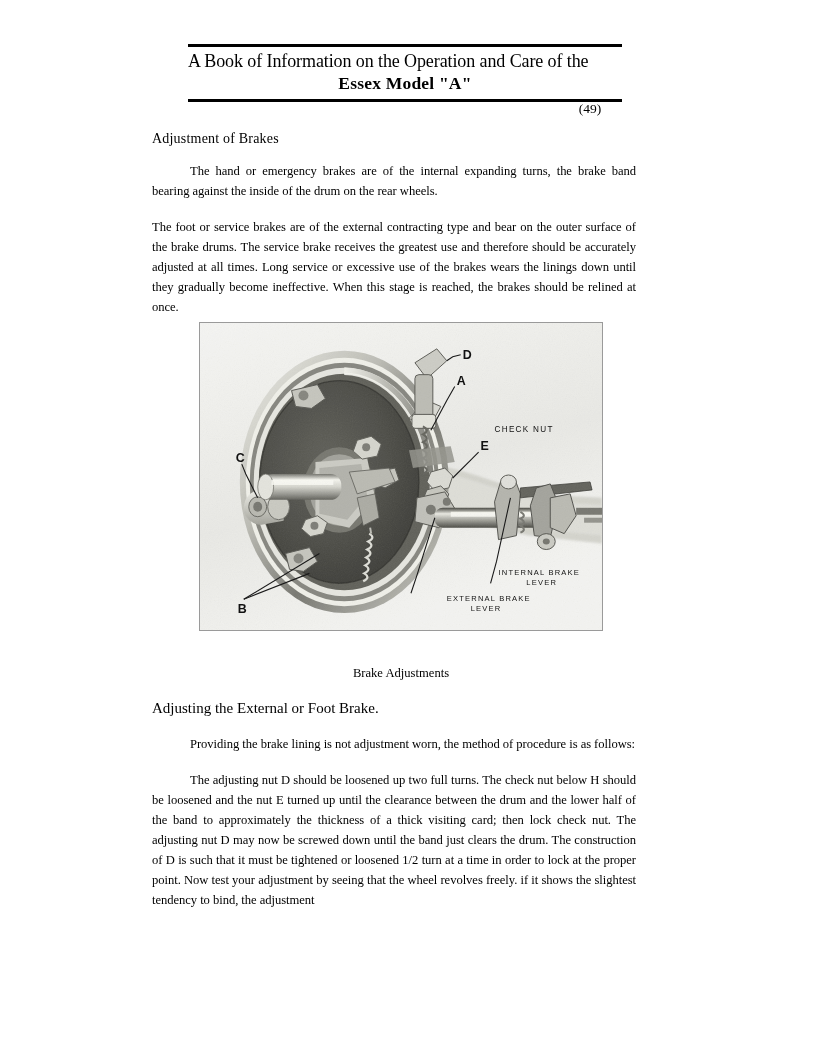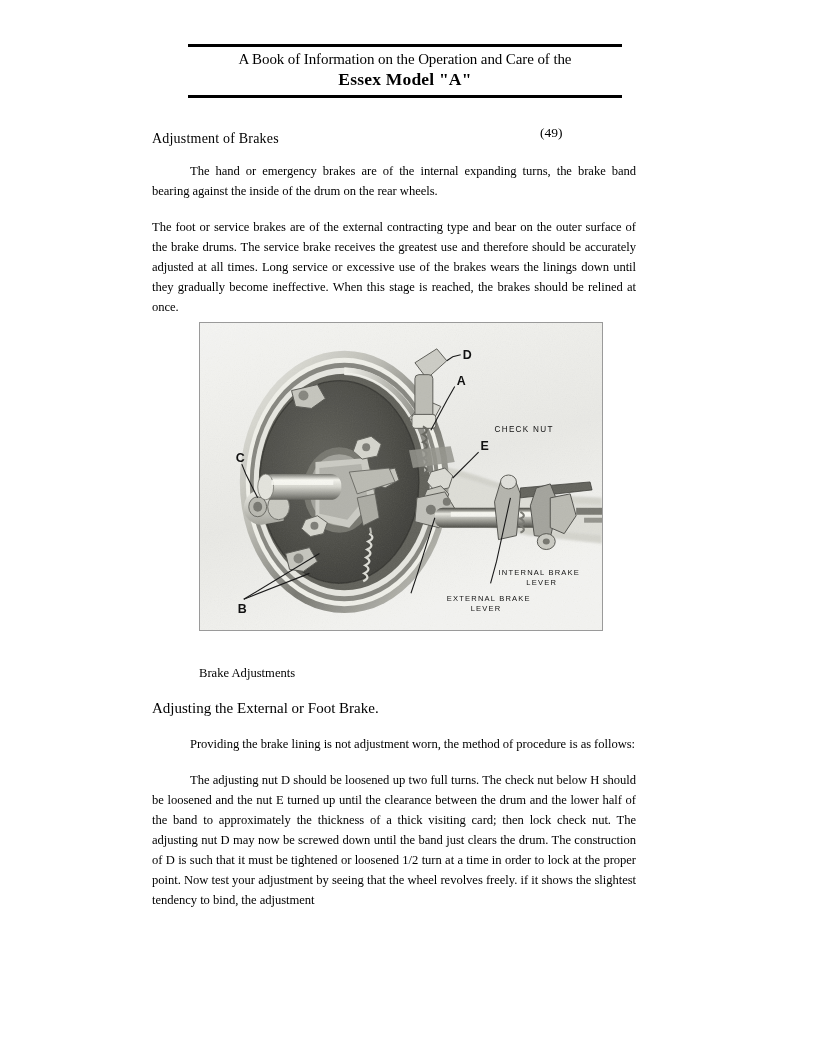--- a/index.html
+++ b/index.html
@@ -36,43 +36,42 @@
     background: #000000;
     width: 100%;
   }
   .rule-bottom {
     height: 3px;
     background: #000000;
     width: 100%;
     margin-top: 1px;
   }
   .header-line1 {
-    text-align: center;
-    font-size: 15px;
+    text-align: left;
+    font-size: 18px;
     letter-spacing: -0.1px;
     padding-top: 4px;
     padding-bottom: 1px;
     white-space: nowrap;
   }
   .header-line2 {
     text-align: center;
     font-size: 17.5px;
     font-weight: bold;
     padding-bottom: 4px;
     letter-spacing: 0.2px;
     white-space: nowrap;
   }
   .page-number {
     position: absolute;
     left: 540px;
     top: 101px;
     width: 100px;
-    text-align: left;
+    text-align: center;
     font-size: 13.5px;
-    margin-top: 24px;
   }
 
   
   .content {
     position: absolute;
     left: 152px;
     top: 131px;
     width: 510px;
   }
   .section-title {
@@ -113,21 +112,21 @@
   .figure svg {
     display: block;
     width: 100%;
     height: 100%;
   }
   .figure-caption {
     position: absolute;
     left: 199px;
     top: 666px;
     width: 404px;
-    text-align: left;
+    text-align: center;
     font-size: 12.6px;
   }
 
   
   .lower {
     position: absolute;
     left: 152px;
     top: 698px;
     width: 510px;
   }

